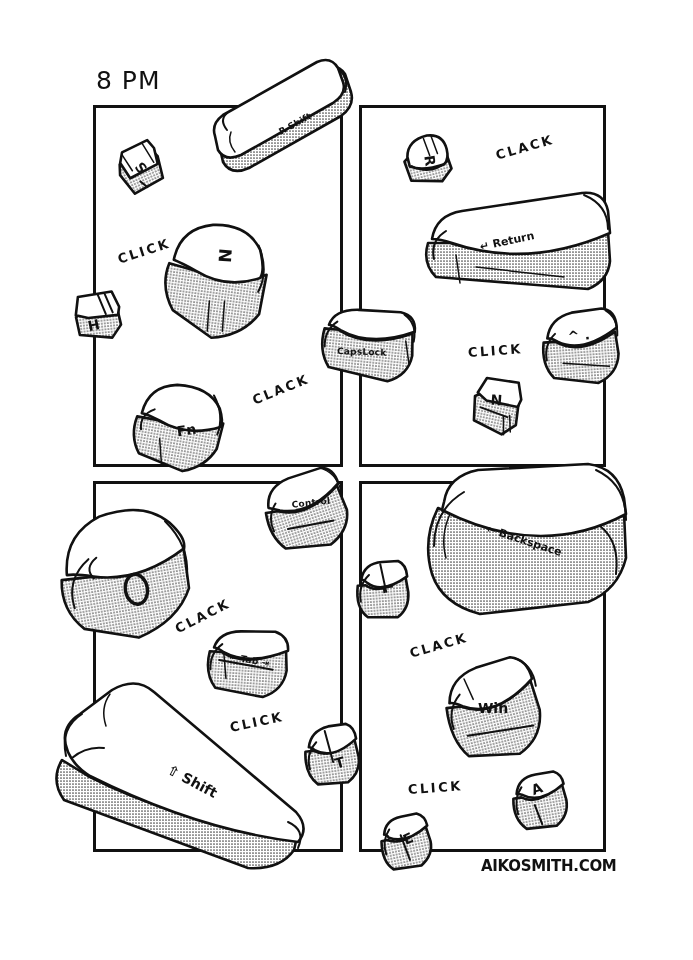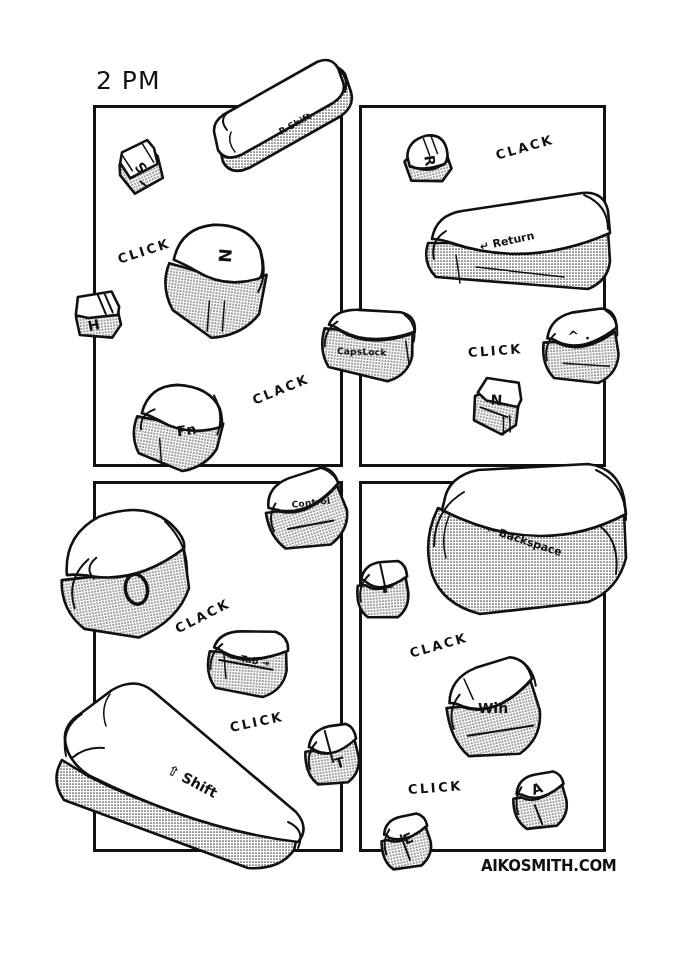--- a/index.html
+++ b/index.html
@@ -67,21 +67,21 @@
 
   <svg width="0" height="0" style="position:absolute">
     <defs>
       <pattern id="hatch" width="3" height="3" patternUnits="userSpaceOnUse">
         <rect width="3" height="3" fill="#ffffff"></rect>
         <circle cx="1" cy="1" r="0.85" fill="#444"></circle>
       </pattern>
     </defs>
   </svg>
 
-  <div class="title">2 PM</div>
+  <div class="title">8 PM</div>
 
   <div class="panel" style="left:93px;top:105px;width:250px;height:362px;"></div>
   <div class="panel" style="left:359px;top:105px;width:247px;height:362px;"></div>
   <div class="panel" style="left:93px;top:481px;width:250px;height:371px;"></div>
   <div class="panel" style="left:359px;top:481px;width:247px;height:371px;"></div>
 
   <div class="sfx" style="left:118px;top:252px;transform:rotate(-18deg);">CLICK</div>
   <div class="sfx" style="left:253px;top:393px;transform:rotate(-22deg);">CLACK</div>
   <div class="sfx" style="left:496px;top:148px;transform:rotate(-16deg);">CLACK</div>
   <div class="sfx" style="left:468px;top:345px;transform:rotate(-4deg);">CLICK</div>

